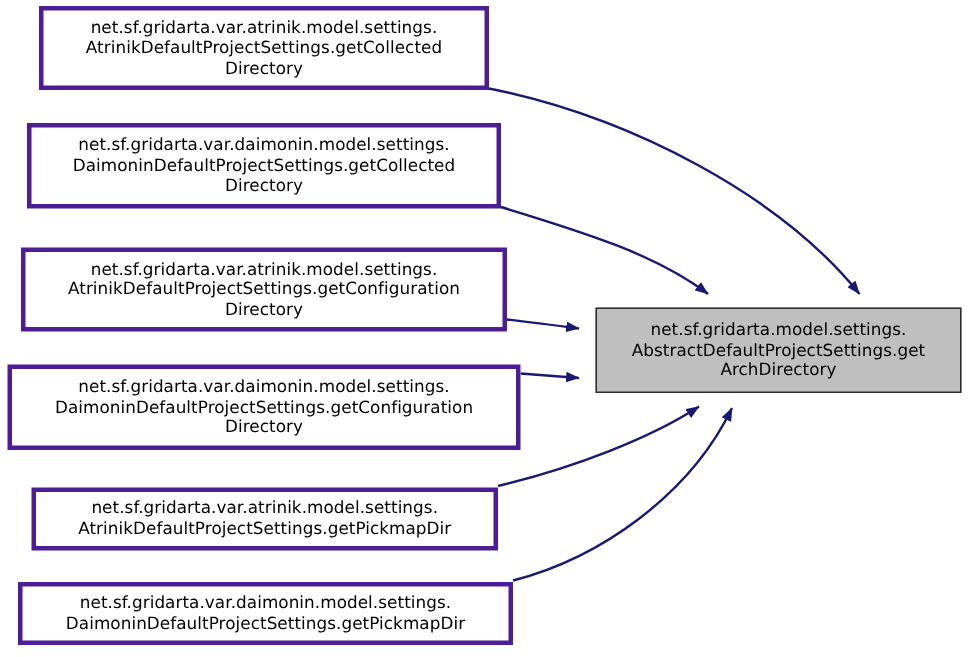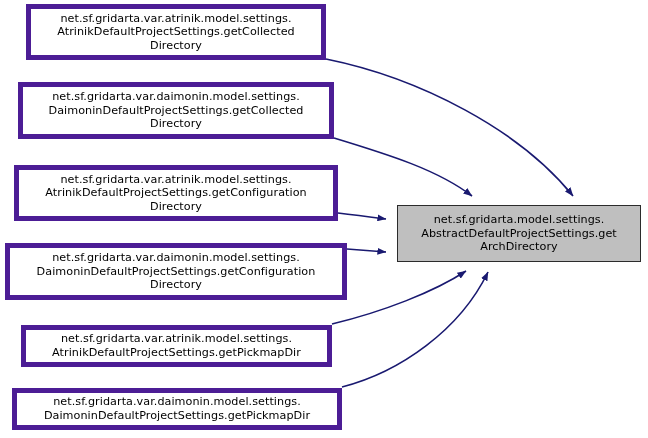--- a/index.html
+++ b/index.html
@@ -19,21 +19,21 @@
     position: absolute;
     left: 0;
     top: 0;
     width: 648px;
     height: 438px;
     pointer-events: none;
   }
   .node {
     position: absolute;
     box-sizing: border-box;
-    border: 5px solid #4c1d95;
+    border: 3px solid #4c1d95;
     background: #ffffff;
     color: #000000;
     display: flex;
     align-items: center;
     justify-content: center;
     text-align: center;
     line-height: 1.22;
     font-size: 11.2px;
     letter-spacing: 0.05px;
     padding: 2px 5px;

